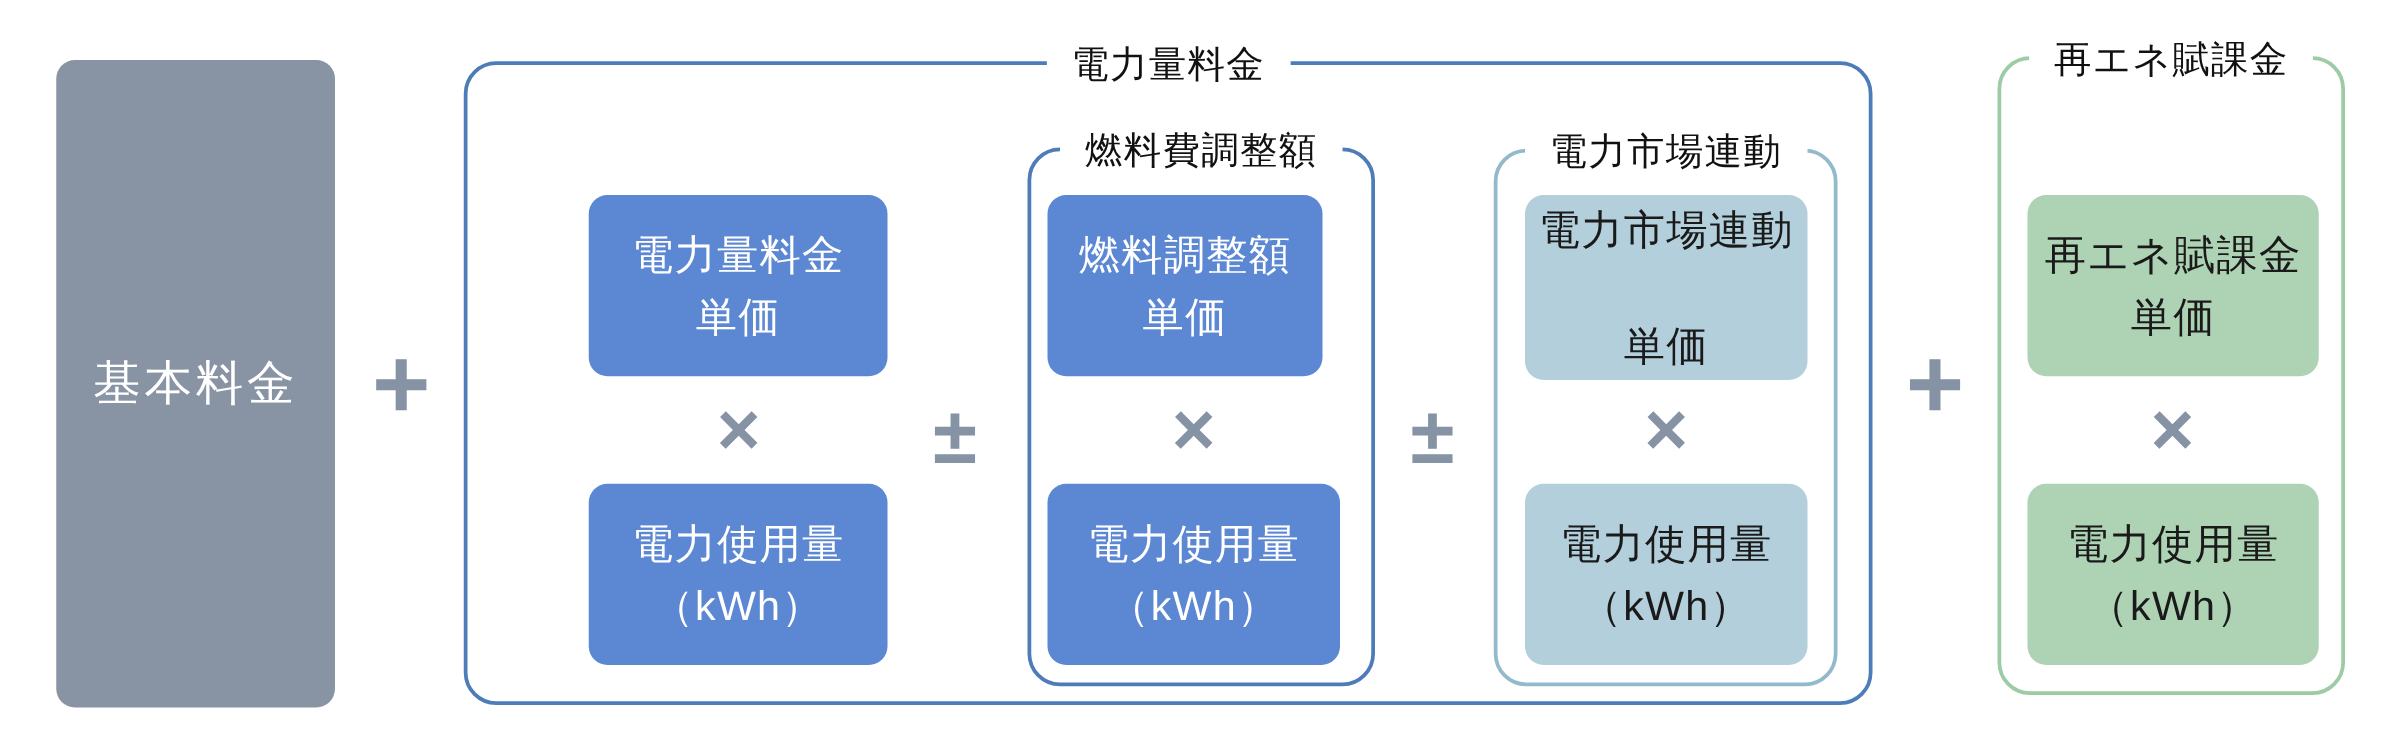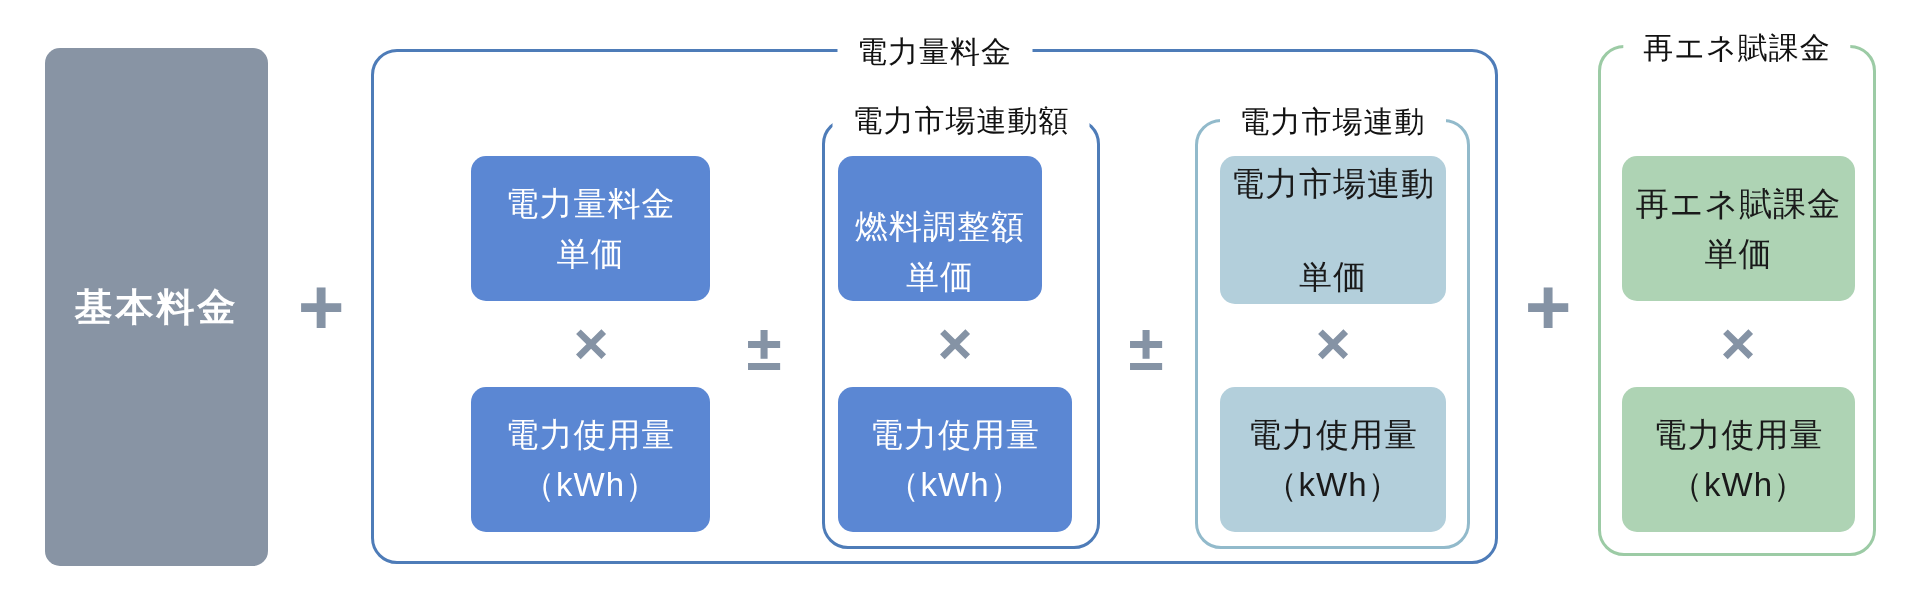--- a/index.html
+++ b/index.html
@@ -11,40 +11,40 @@
   .rbox{
     position:absolute;border-radius:15px;display:flex;flex-direction:column;
     align-items:center;justify-content:center;text-align:center;
     font-size:33px;line-height:1.5;letter-spacing:1px;
   }
   .blue{background:#5b87d3;color:#ffffff;}
   .lblue{background:#b3cfdb;color:#1a1a1a;}
   .green{background:#aed3b4;color:#1a1a1a;}
   .basic{
     left:45px;top:48px;width:223px;height:518px;background:#8894a4;color:#ffffff;
-    font-size:38px;letter-spacing:3px;border-radius:15px;font-weight:bold;
+    font-size:38px;letter-spacing:3px;border-radius:15px;
   }
   
   .group{
     position:absolute;border:3px solid #4e7cb8;border-radius:26px;
     box-sizing:border-box;background:transparent;
   }
   #energy-group{left:371px;top:49px;width:1127px;height:515px;border-color:#4e7cb8;}
   #fuel-group{left:822px;top:118px;width:278px;height:431px;border-color:#4e7cb8;}
   #market-group{left:1195px;top:119px;width:275px;height:430px;border-color:#92bacb;}
   #renewable-group{left:1598px;top:45px;width:278px;height:511px;border-color:#9ccba5;}
   .legend{
     position:absolute;left:50%;top:0;transform:translate(-50%,-50%);
     background:#ffffff;padding:0 20px;white-space:nowrap;
     font-size:30px;line-height:1.25;color:#111111;letter-spacing:1px;
   }
   
   #col1-top{left:471px;top:156px;width:239px;height:145px;}
   #col1-bottom{left:471px;top:387px;width:239px;height:145px;}
-  #col2-top{left:838px;top:156px;width:204px;height:145px;justify-content:flex-end;}
+  #col2-top{left:838px;top:156px;width:220px;height:145px;}
   #col2-bottom{left:838px;top:387px;width:234px;height:145px;}
   #col3-top{left:1220px;top:156px;width:226px;height:148px;gap:43px;}
   #col3-bottom{left:1220px;top:387px;width:226px;height:145px;}
   #col4-top{left:1622px;top:156px;width:233px;height:145px;}
   #col4-bottom{left:1622px;top:387px;width:233px;height:145px;}
   .rbox .line{display:block;}
   
   .op{
     position:absolute;transform:translate(-50%,-50%);color:#8593a5;
     font-weight:700;line-height:1;
@@ -82,21 +82,21 @@
   </div>
   <div class="op mult" id="mult-1">×</div>
   <div class="rbox blue" id="col1-bottom">
     <span class="line">電力使用量</span>
     <span class="line">（kWh）</span>
   </div>
 
   <div class="op pm" id="pm-1">±</div>
 
   <div class="group" id="fuel-group">
-    <div class="legend">電力市場連動額</div>
+    <div class="legend">燃料費調整額</div>
   </div>
 
   <div class="rbox blue" id="col2-top">
     <span class="line">燃料調整額</span>
     <span class="line">単価</span>
   </div>
   <div class="op mult" id="mult-2">×</div>
   <div class="rbox blue" id="col2-bottom">
     <span class="line">電力使用量</span>
     <span class="line">（kWh）</span>

